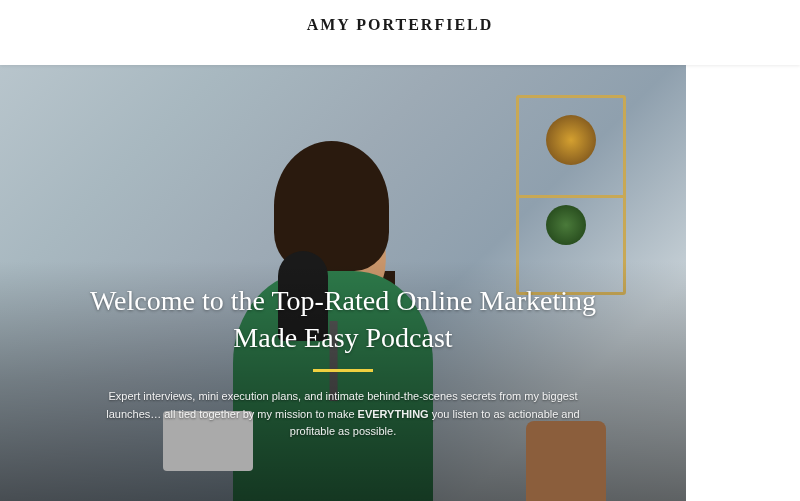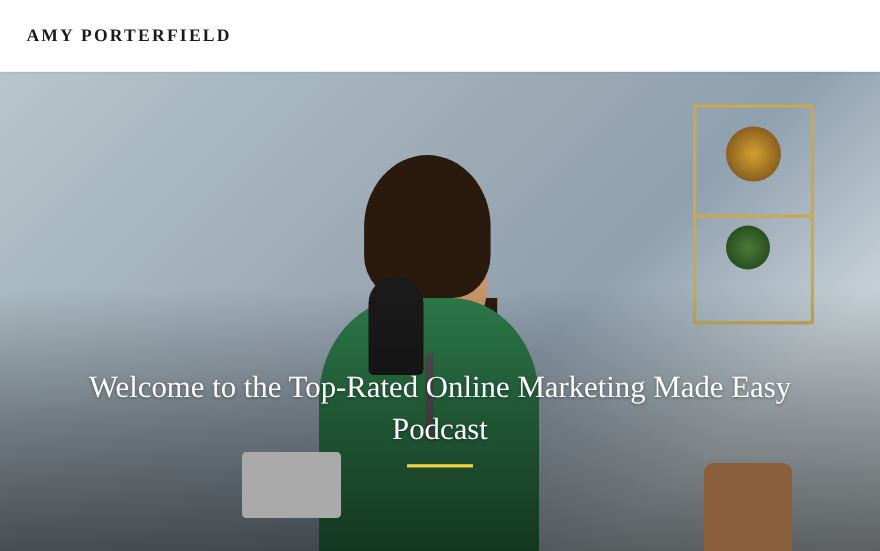--- a/index.html
+++ b/index.html
@@ -19,23 +19,24 @@
     .header {
       position: absolute;
       top: 0;
       left: 0;
       width: 800px;
       height: 65px;
       background: #ffffff;
       display: flex;
       align-items: center;
       justify-content: space-between;
-      padding: 6px 24px;
+      padding: 16px 24px;
       z-index: 10;
       box-shadow: 0 1px 3px rgba(0,0,0,0.08);
+      flex-direction: column;
     }
 
     .brand {
       font-family: 'Georgia', serif;
       font-size: 16px;
       font-weight: 700;
       letter-spacing: 2px;
       color: #1a1a1a;
       text-transform: uppercase;
     }
@@ -55,21 +56,21 @@
       text-transform: uppercase;
       cursor: pointer;
       text-decoration: none;
     }
 
     
     .hero {
       position: absolute;
       top: 65px;
       left: 0;
-      width: 800px;
+      width: 686px;
       height: 436px;
       overflow: hidden;
     }
 
     .hero-bg {
       width: 100%;
       height: 100%;
       background: linear-gradient(
         135deg,
         #b8c5cc 0%,
@@ -335,15 +336,18 @@
     </div>
 
     <div class="laptop"></div>
 
     <div class="hero-overlay"></div>
   </div>
 
   <div class="hero-content">
     <h1 class="hero-title">Welcome to the Top-Rated Online Marketing Made Easy Podcast</h1>
     <div class="hero-underline"></div>
+    <p class="hero-subtitle">
+      Expert interviews, mini execution plans, and intimate behind-the-scenes secrets from my biggest launches… all tied together by my mission to make <strong>EVERYTHING</strong> you listen to as actionable and profitable as possible.
+    </p>
   </div>
 
 </section>
 
 </body></html>

